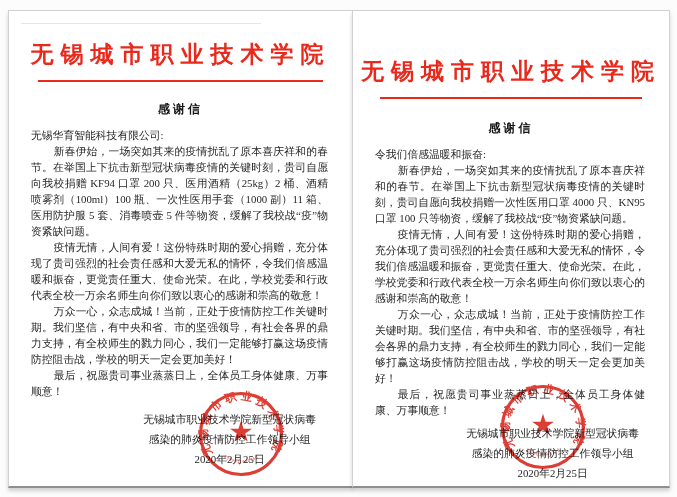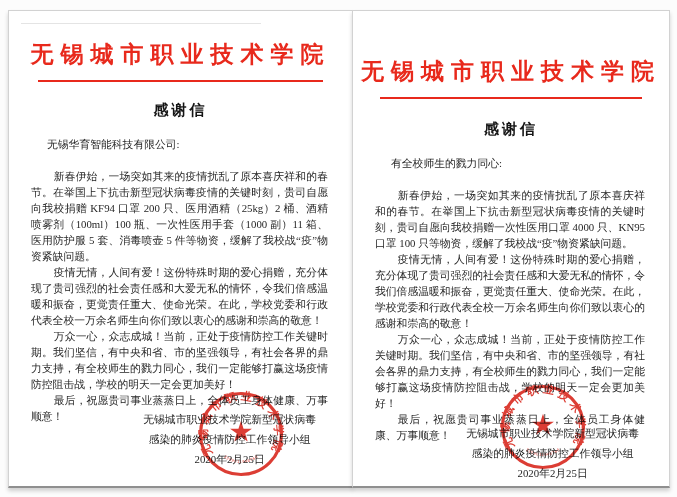--- a/index.html
+++ b/index.html
@@ -21,31 +21,31 @@
   .artifact-line { position:absolute; top:12px; left:12px; width:240px; height:1px; background:#e4e4e4; }
   .org-title {
     color:#e8291c; font-weight:bold; text-align:center;
     font-size:23px; letter-spacing:7px; white-space:nowrap;
     font-family:"Liberation Sans","DejaVu Sans",sans-serif;
   }
   .page-left  .org-title { margin-top:28px; }
   .page-right .org-title { margin-top:45px; }
   .red-rule { height:2px; background:#e8291c; width:83%; margin:10px auto 0 auto; }
   .letter-heading {
-    text-align:center; font-weight:bold; font-size:15px;
+    text-align:center; font-weight:bold; font-size:12px;
     color:#141414; letter-spacing:3px;
   }
   .page-left  .letter-heading { margin-top:19px; }
   .page-right .letter-heading { margin-top:21px; }
   .body-text {
     margin:9px 24px 0 22px;
     font-size:10.8px; line-height:16px; color:#262626;
     text-align:justify;
   }
-  .salutation { margin:16px; }
+  .salutation { margin:0; }
   .para { margin:0; text-indent:2.1em; }
   .sign-block {
     position:absolute; text-align:center;
     font-size:10.8px; line-height:20px; color:#262626; white-space:nowrap;
   }
   .page-left  .sign-block { top:398px; right:36px; }
   .page-right .sign-block { top:412px; right:30px; }
   .stamp {
     position:absolute; width:88px; height:88px;
     mix-blend-mode:multiply; opacity:0.9;
@@ -89,21 +89,21 @@
         <textPath href="#arcBot0" startOffset="2" textLength="42">3202011948760</textPath>
       </text>
     </svg>
   </div>
 
   <div class="page page-right">
     <div class="org-title">无锡城市职业技术学院</div>
     <div class="red-rule"></div>
     <div class="letter-heading">感谢信</div>
     <div class="body-text">
-      <p class="salutation">有全校师生的戮力同心:</p>
+      <p class="salutation">令我们倍感温暖和振奋:</p>
       <p class="para">新春伊始，一场突如其来的疫情扰乱了原本喜庆祥和的春节。在举国上下抗击新型冠状病毒疫情的关键时刻，贵司自愿向我校捐赠一次性医用口罩 4000 只、KN95 口罩 100 只等物资，缓解了我校战“疫”物资紧缺问题。</p>
       <p class="para">疫情无情，人间有爱！这份特殊时期的爱心捐赠，充分体现了贵司强烈的社会责任感和大爱无私的情怀，令我们倍感温暖和振奋，更觉责任重大、使命光荣。在此，学校党委和行政代表全校一万余名师生向你们致以衷心的感谢和崇高的敬意！</p>
       <p class="para">万众一心，众志成城！当前，正处于疫情防控工作关键时期。我们坚信，有中央和省、市的坚强领导，有社会各界的鼎力支持，有全校师生的戮力同心，我们一定能够打赢这场疫情防控阻击战，学校的明天一定会更加美好！</p>
       <p class="para">最后，祝愿贵司事业蒸蒸日上，全体员工身体健康、万事顺意！</p>
     </div>
     <div class="sign-block">
       <div>无锡城市职业技术学院新型冠状病毒</div>
       <div>感染的肺炎疫情防控工作领导小组</div>
       <div>2020年2月25日</div>
     </div>

